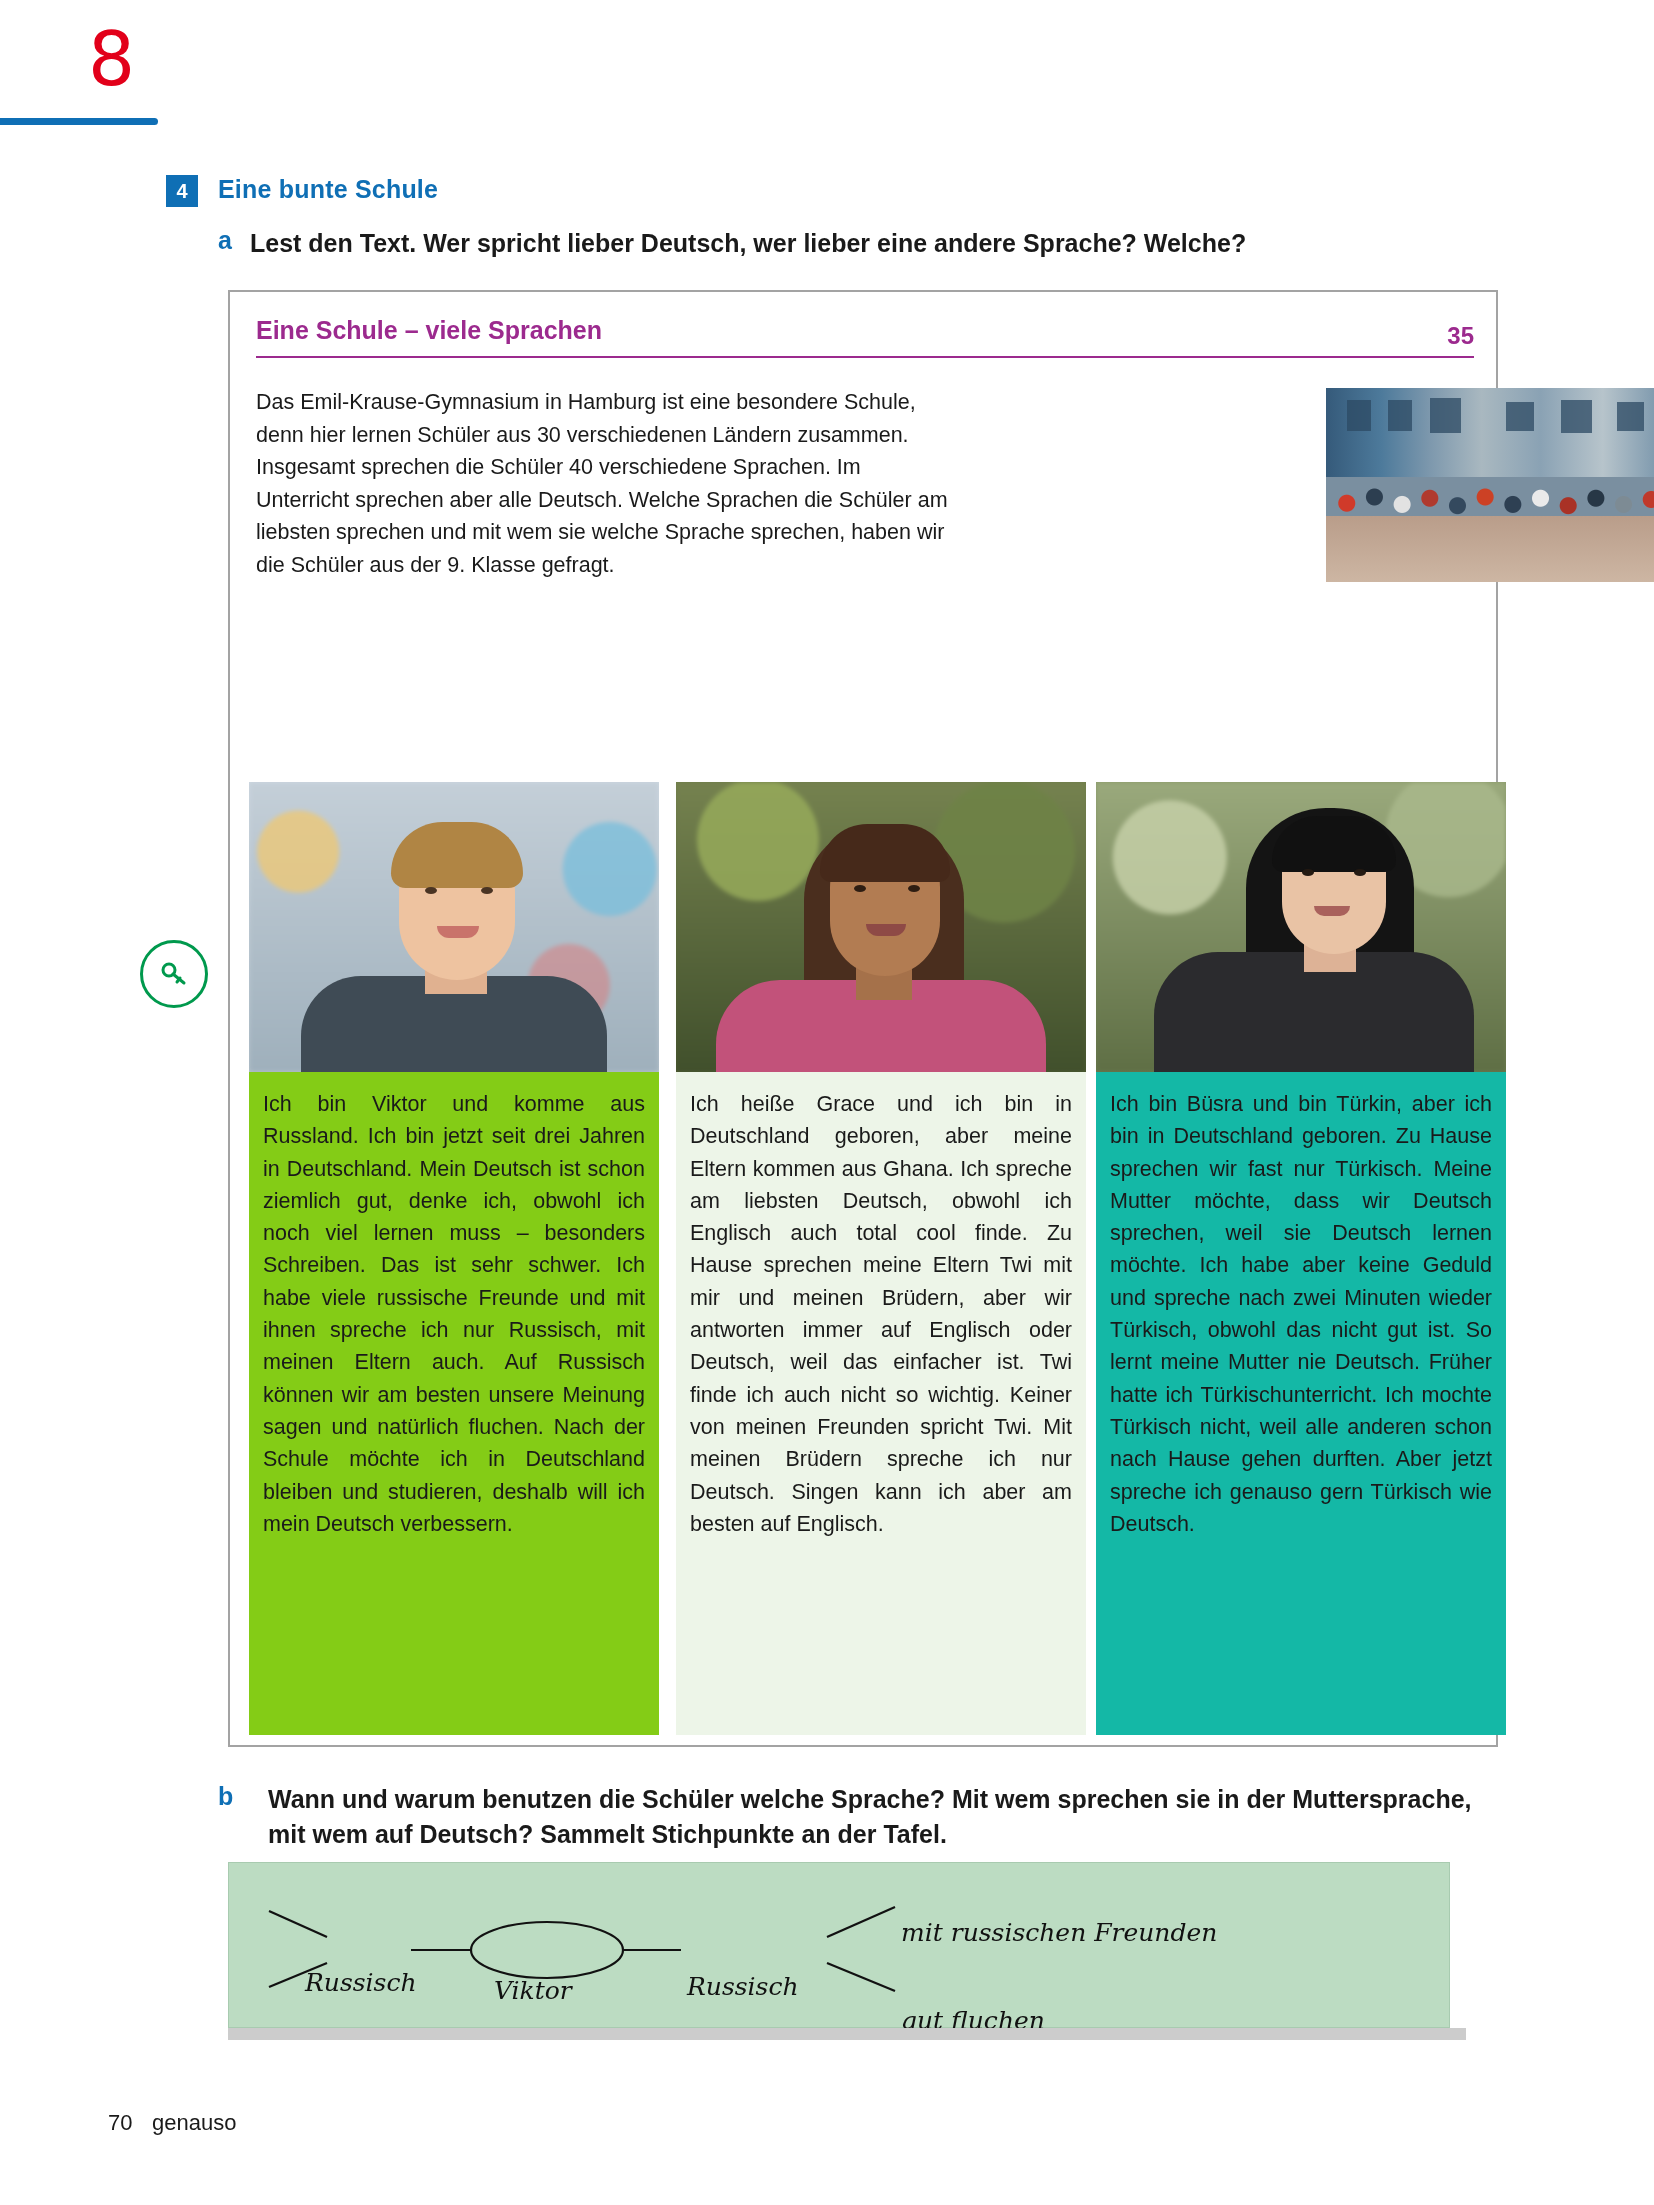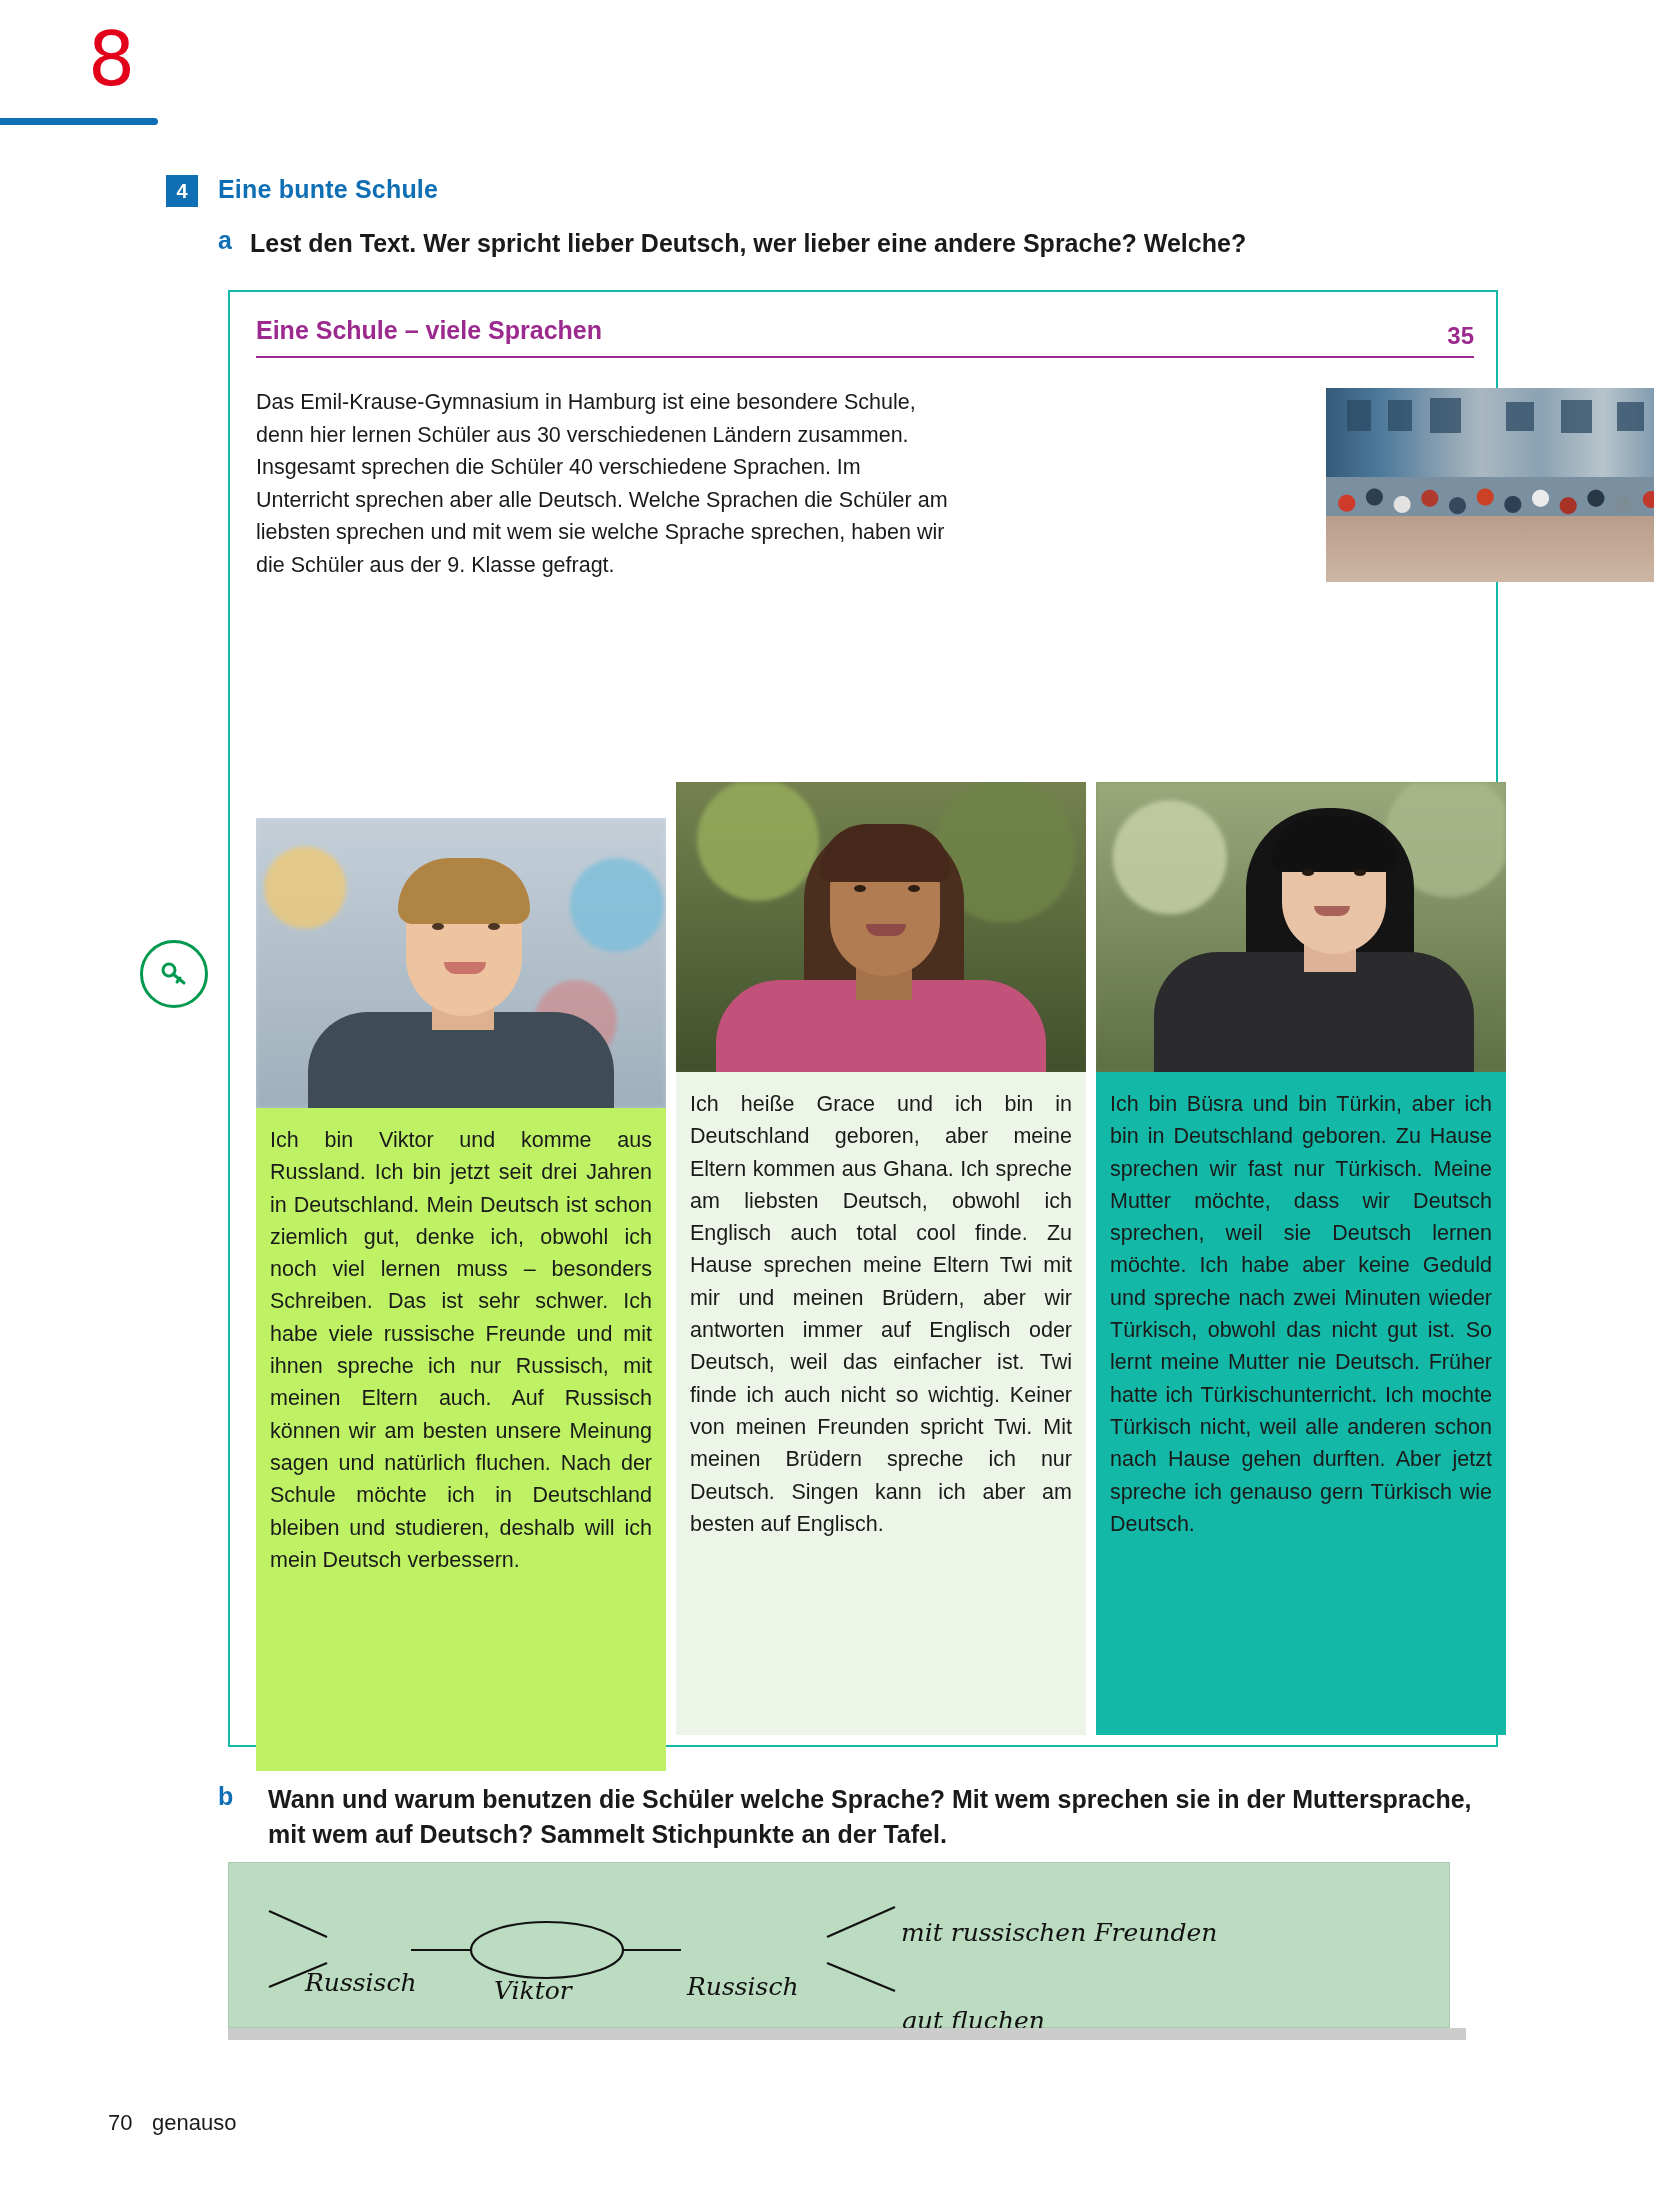--- a/index.html
+++ b/index.html
@@ -91,21 +91,21 @@
   }
 
   
   .textbox {
     position: absolute;
     left: 228px;
     top: 290px;
     width: 1270px;
     height: 1457px;
     background: #ffffff;
-    border: 2px solid #14b8a6;
+    border: 2px solid #a3a3a3;
     box-sizing: border-box;
   }
   .tb-head {
     position: absolute;
     left: 26px;
     top: 24px;
     font-size: 25px;
     font-weight: bold;
     color: #9c2a8e;
   }
@@ -178,21 +178,21 @@
       radial-gradient(circle at 94% 54%, #c0392b 0 8px, transparent 9px);
   }
 
   
   .col {
     position: absolute;
     top: 490px;
     width: 410px;
     height: 953px;
   }
-  .col.c1 { left: 26px;  background: #bef264; margin-top: 36px; }
+  .col.c1 { left: 19px;  background: #84cc16; }
   .col.c2 { left: 446px; background: #edf5e8; }
   .col.c3 { left: 866px; background: #14b8a6; }
 
   .portrait {
     position: absolute;
     left: 0; top: 0;
     width: 410px;
     height: 290px;
     overflow: hidden;
   }

